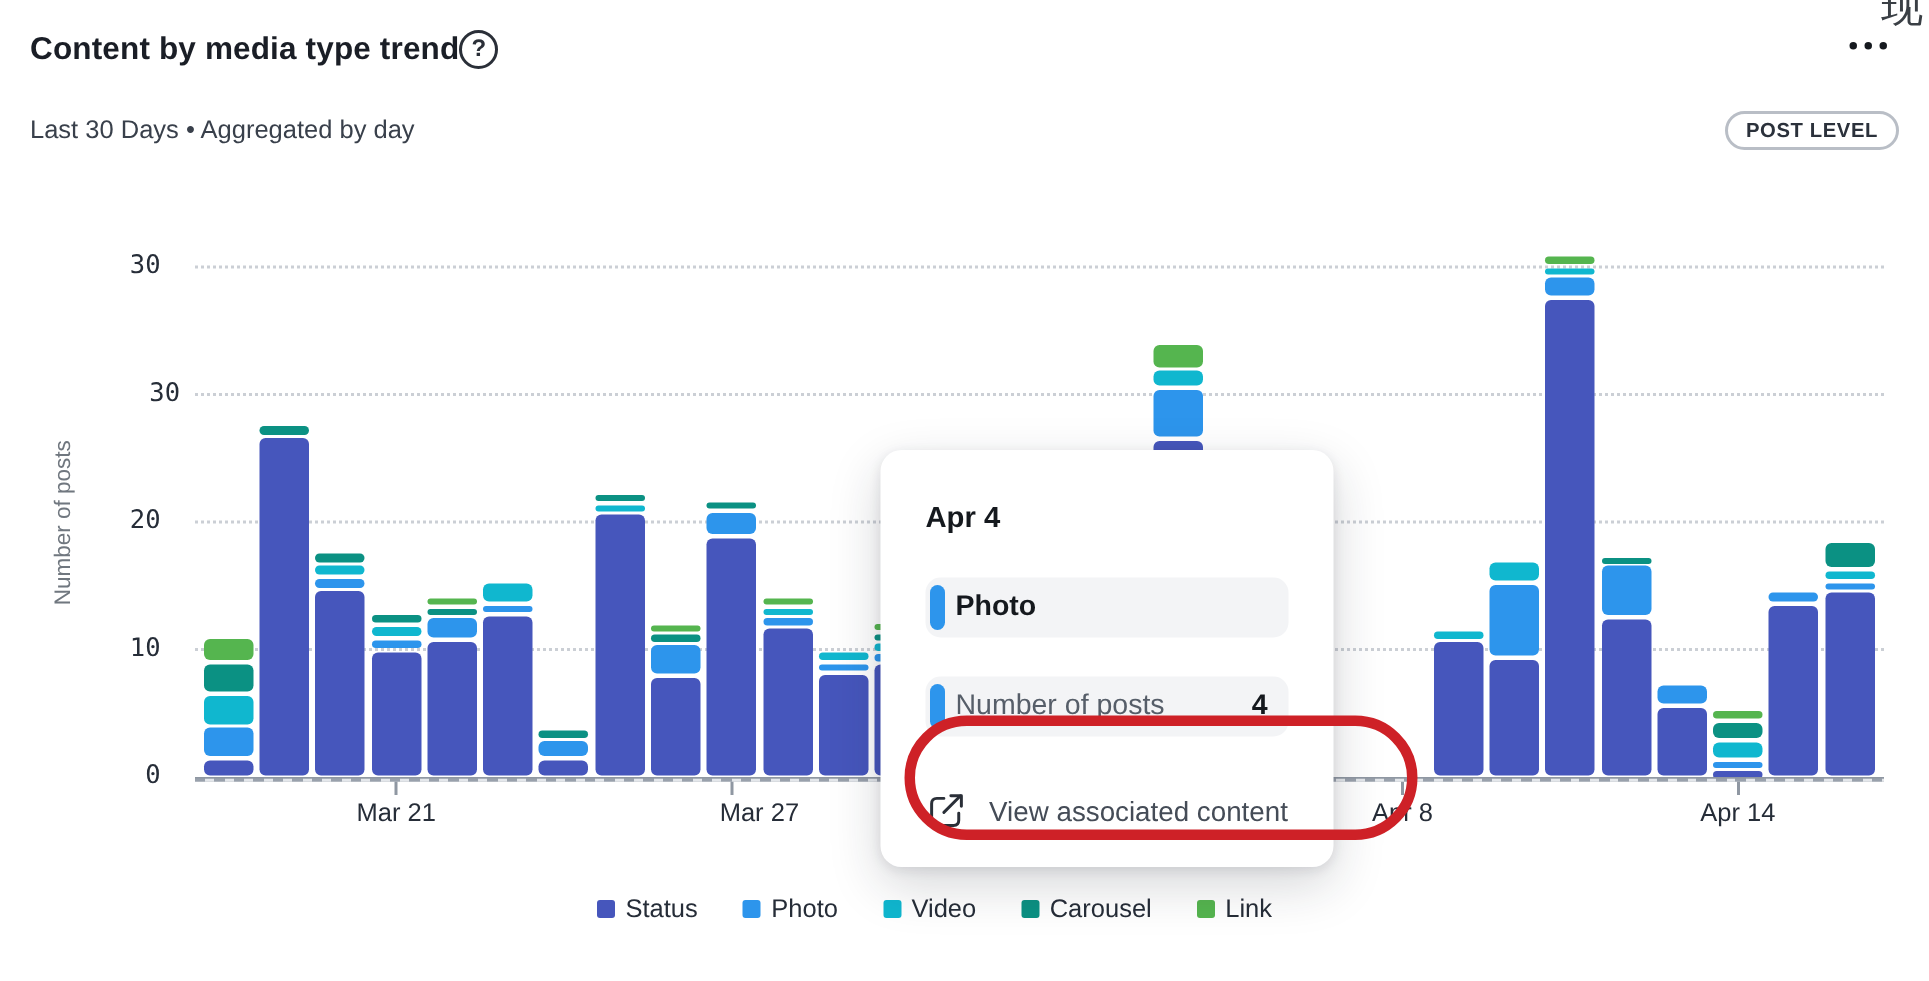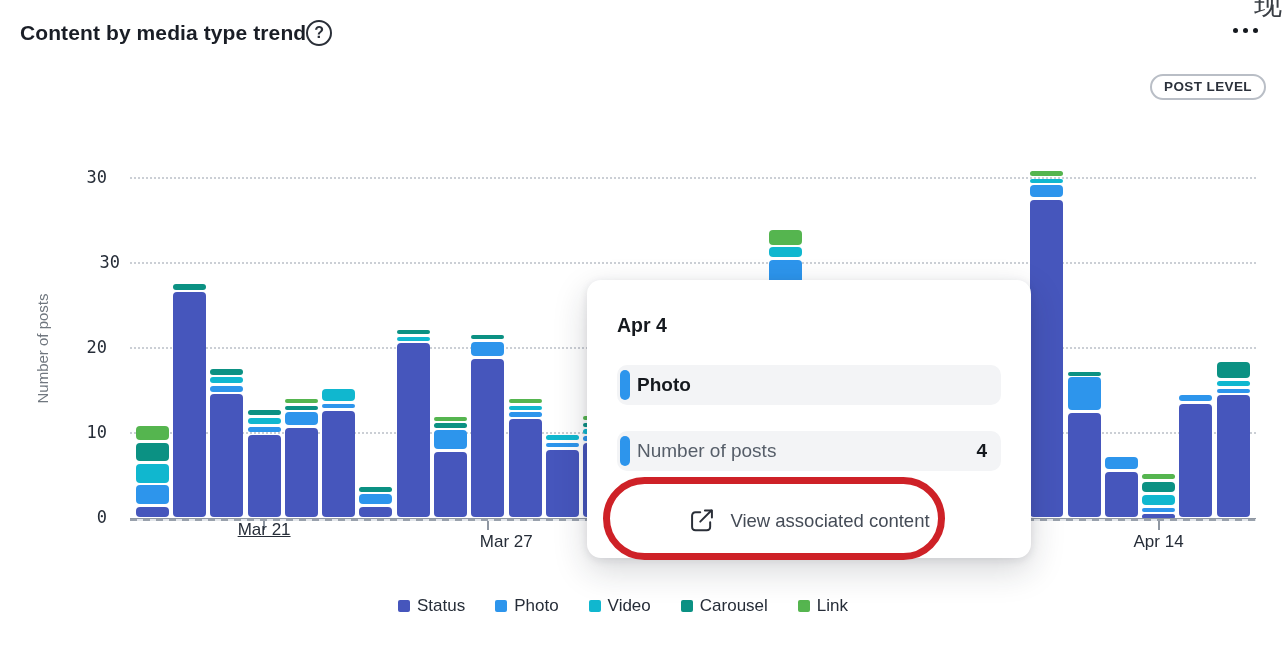--- a/index.html
+++ b/index.html
@@ -35,21 +35,21 @@
   .seg { position:absolute; z-index:2; border-radius:4px; }
 
   
   .legend { position:absolute; left:0; top:596px; width:1246px; display:flex;
             justify-content:center; align-items:center; gap:30px; z-index:2; }
   .legend-item { display:flex; align-items:center; gap:7px; cursor:pointer; }
   .legend-swatch { width:12px; height:12px; border-radius:2px; }
   .legend-label { font-size:17px; color:#262D38; }
 
   
-  .tooltip { position:absolute; left:587px; top:280px; width:444px; height:278px;
+  .tooltip { position:absolute; left:587px; top:300px; width:302px; height:278px;
              background:#fff; border-radius:14px; z-index:10;
              box-shadow:0 12px 34px rgba(25,31,45,.18), 0 2px 8px rgba(25,31,45,.10);
              padding:34px 30px 0 30px; }
   .tt-title { font-size:19.5px; font-weight:700; color:#15191E; line-height:22px; margin-bottom:29px; }
   .tt-row { position:relative; height:40px; background:#F3F4F6; border-radius:10px;
             display:flex; align-items:center; padding:0 14px 0 20px; margin-bottom:26px; }
   .tt-pill { position:absolute; left:3px; top:5px; width:10px; height:30px; border-radius:5px; background:#2D95EC; }
   .tt-label { font-size:19px; color:#565E69; flex:1 1 auto; }
   .tt-value { font-size:19px; font-weight:700; color:#15191E; }
   .tt-action { display:flex; align-items:center; gap:14px; margin-top:14px; height:48px; cursor:pointer;justify-content:center; }
@@ -71,21 +71,21 @@
       <div class="ytick" style="left: 45px; top: 422px;">10</div>
       <div class="gridline" style="left: 130px; top: 347px; width: 1126px;"></div>
       <div class="ytick" style="left: 45px; top: 337px;">20</div>
       <div class="gridline" style="left: 130px; top: 262px; width: 1126px;"></div>
       <div class="ytick" style="left: 58px; top: 252px;">30</div>
       <div class="gridline" style="left: 130px; top: 177px; width: 1126px;"></div>
       <div class="ytick" style="left: 45px; top: 167px;">30</div>
       <div class="ylabel" style="left: -108px; top: 340px;">Number of posts</div>
       <div class="baseline" style="left: 130px; top: 518px; width: 1126px;"></div>
       <div class="xtick-mark" style="left: 263.11px; top: 521px;"></div>
-      <div class="xtick-label" style="left: 219.11px; top: 520px; text-decoration: underline;">Mar 21</div>
+      <div class="xtick-label" style="left: 219.11px; top: 532px;">Mar 21</div>
       <div class="xtick-mark" style="left: 486.73px; top: 521px;"></div>
       <div class="xtick-label" style="left: 442.73px; top: 532px; text-align: right;">Mar 27</div>
       <div class="xtick-mark" style="left: 710.35px; top: 521px;"></div>
       <div class="xtick-label" style="left: 666.35px; top: 532px;">Apr 2</div>
       <div class="xtick-mark" style="left: 933.97px; top: 521px;"></div>
       <div class="xtick-label" style="left: 889.97px; top: 532px;">Apr 8</div>
       <div class="xtick-mark" style="left: 1157.59px; top: 521px;"></div>
       <div class="xtick-label" style="left: 1113.59px; top: 532px;">Apr 14</div>
       <div class="seg" style="left: 135.8px; top: 506.65px; width: 33px; height: 9.95px; background: rgb(70, 86, 188);"></div>
       <div class="seg" style="left: 135.8px; top: 485.4px; width: 33px; height: 18.45px; background: rgb(45, 149, 236);"></div>
@@ -168,20 +168,21 @@
   <div class="title-row">
     <div class="chart-title">Content by media type trend</div>
     <div class="help-icon">?</div>
   </div>
   <div class="more-btn">
     <span></span>
     <span></span>
     <span></span>
   </div>
   <div class="corner-fragment">现</div>
+  <div class="subtitle">Last 30 Days • Aggregated by day</div>
   <div class="badge">POST LEVEL</div>
 
   <div class="legend" id="legend">
       <div class="legend-item">
         <span class="legend-swatch" style="background: rgb(70, 86, 188);"></span>
         <span class="legend-label">Status</span>
       </div>
       <div class="legend-item">
         <span class="legend-swatch" style="background: rgb(45, 149, 236);"></span>
         <span class="legend-label">Photo</span>

